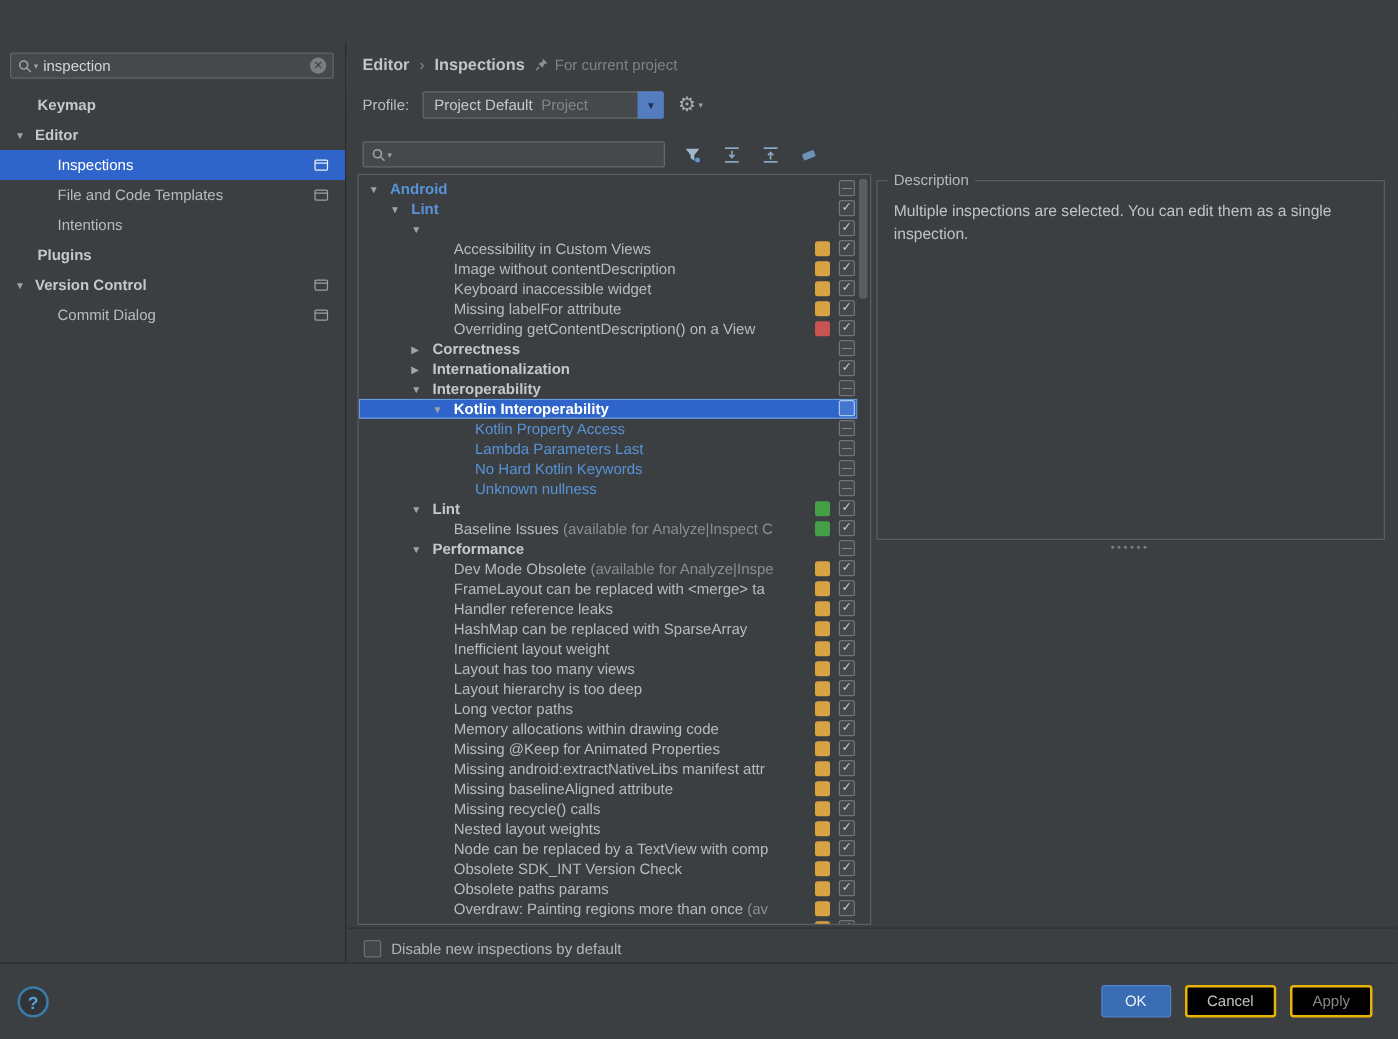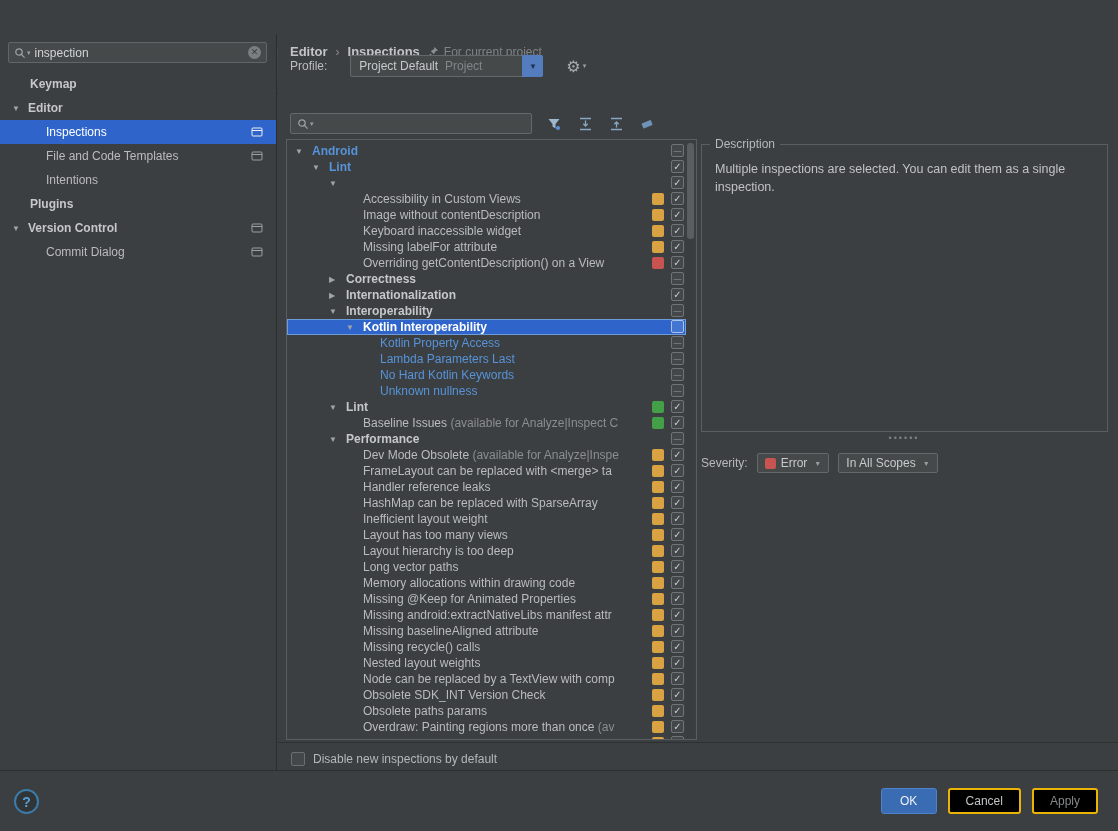--- a/index.html
+++ b/index.html
@@ -49,21 +49,21 @@
   .side-item.sel { background:var(--sel); }
   .side-item.sel .side-lbl { color:#ffffff; }
   .scope-ic { position:absolute; right:13px; top:6px; color:#9aa0a3; line-height:0; }
   .side-item.sel .scope-ic { color:#eef2f6; }
   
   .main { position:absolute; left:278px; top:34px; right:0; bottom:61px; background:#3c3f41; }
   .crumbs { position:absolute; top:10px; left:12px; display:flex; align-items:center; gap:8px; font-size:13px; }
   .crumb { font-weight:bold; color:#c2c4c6; }
   .crumb-sep { color:#8a8d90; font-size:12px; }
   .scope-note { display:flex; align-items:center; gap:5px; color:#7e8386; font-size:12px; font-weight:normal; }
-  .profile-row { position:absolute; top:21px; left:12px; display:flex; align-items:center; gap:23px; }
+  .profile-row { position:absolute; top:39px; left:12px; display:flex; align-items:center; gap:11px; }
   .combo {
     height:22px; background:#45494a; border:1px solid #646868; border-radius:2px;
     display:flex; align-items:center; position:relative;
   }
   .profile-combo { width:193px; padding:0 24px 0 8px; }
   .combo-val { color:#c8cacc; white-space:nowrap; }
   .combo-scope { color:#828688; margin-left:7px; white-space:nowrap; }
   .combo-arrow-btn {
     position:absolute; right:-1px; top:-1px; bottom:-1px; width:21px;
     background:#537dbf; border-radius:0 2px 2px 0;
@@ -486,32 +486,20 @@
     </div>
   </div>
 
   <div class="desc-box">
     <span class="desc-title">Description</span>
     <div class="desc-text">Multiple inspections are selected. You can edit them as a single inspection.</div>
   </div>
 
   <div class="splitter-dots">••••••</div>
 
-  <div class="severity-row">
-    <span class="sev-label">Severity:</span>
-    <div class="combo sev-combo">
-      <span class="swatch" style="background: rgb(199, 84, 80);"></span>
-      <span class="combo-val">Error</span>
-      <span class="sev-arrow">▼</span>
-    </div>
-    <div class="combo sev-combo">
-      <span class="combo-val">In All Scopes</span>
-      <span class="sev-arrow">▼</span>
-    </div>
-  </div>
 
   <div class="bottom-sep"></div>
   <div class="option-row">
     <span class="opt-chk"></span>
     <span>Disable new inspections by default</span>
   </div>
 
 </div>
 
 <div class="footer">

